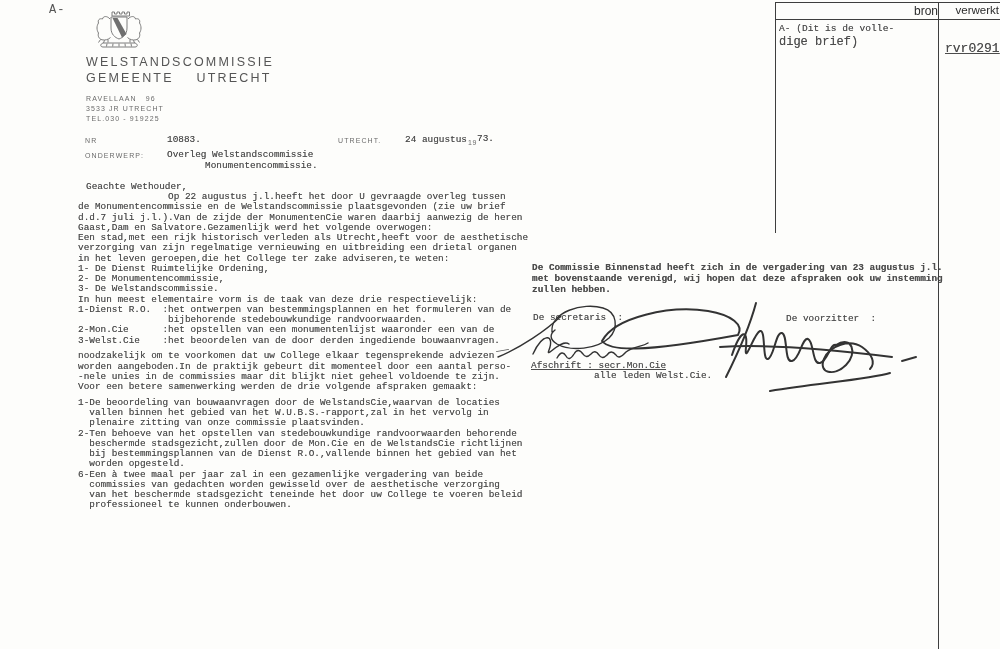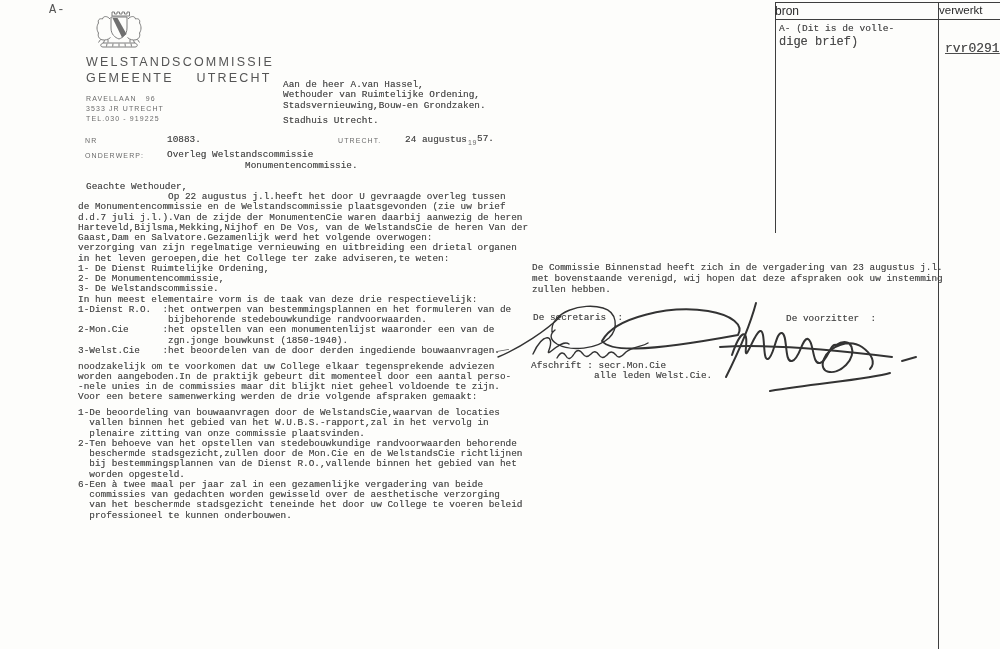--- a/index.html
+++ b/index.html
@@ -22,25 +22,25 @@
   }
   .org {
     font-family:"Liberation Sans",sans-serif; font-size:12.5px;
     letter-spacing:2.2px; color:#555; white-space:pre;
   }
   .corner { font-family:"Liberation Mono",monospace; font-size:12px; color:#555; letter-spacing:1px; }
   .bodyline { line-height:10.25px; }
   .bodyline:empty { height:5.5px; }
   .rline { line-height:10.4px; }
   .recipient .rline:last-child { margin-top:5px; }
-  .noteline { line-height:11.2px; }
+  .noteline { line-height:11.2px;font-weight:bold; }
   .addr-line { line-height:10px; }
   .th {
     font-family:"Liberation Sans",sans-serif; font-size:12px; color:#2b2b2b;
-    text-align:left;
+    text-align:right;
   }
   .vline { border-left:1.5px solid #3e3e3e; width:0; }
   .hline { border-top:1.5px solid #3e3e3e; height:0; }
   .dash { border-top:1.5px solid #5a5a5a; height:0; transform:rotate(-10deg); }
   svg { position:absolute; overflow:visible; }
   .sig path { fill:none; stroke:#333; stroke-linecap:round; stroke-linejoin:round; }
 </style>
 </head>
 <body>
 
@@ -69,55 +69,48 @@
   </svg>
 
   <div class="abs org" style="left:86px; top:55px;">WELSTANDSCOMMISSIE</div>
   <div class="abs org" style="left:86px; top:71px;">GEMEENTE    UTRECHT</div>
   <div class="abs" style="left:86px; top:94px;">
       <div class="print-sm addr-line">RAVELLAAN   96</div>
       <div class="print-sm addr-line">3533 JR UTRECHT</div>
       <div class="print-sm addr-line">TEL.030 - 919225</div>
     </div>
 
-  <div class="abs recipient" style="left:283px; top:80px;">
-      <div class="tw rline">Aan de heer A.van Hassel,</div>
-      <div class="tw rline">Wethouder van Ruimtelijke Ordening,</div>
-      <div class="tw rline">Stadsvernieuwing,Bouw-en Grondzaken.</div>
-      <div class="tw rline">Stadhuis Utrecht.</div>
-    </div>
 
   <div class="abs print-sm" style="left:85px; top:137px;">NR</div>
   <div class="abs tw" style="left:167px; top:134px;">10883.</div>
   <div class="abs print-sm" style="left:338px; top:137px;">UTRECHT.</div>
   <div class="abs tw" style="left:405px; top:134px;">24 augustus</div>
   <div class="abs print-sm" style="left:468px; top:139px; letter-spacing:0.5px;">19</div>
-  <div class="abs tw" style="left:477px; top:133px;">57.</div>
+  <div class="abs tw" style="left:477px; top:133px;">73.</div>
 
   <div class="abs print-sm" style="left:85px; top:152px;">ONDERWERP:</div>
   <div class="abs tw" style="left:167px; top:149px;">Overleg Welstandscommissie</div>
-  <div class="abs tw" style="left:205px; top:160px;margin-left:40px;">Monumentencommissie.</div>
+  <div class="abs tw" style="left:205px; top:160px;">Monumentencommissie.</div>
 
   <div class="abs tw" style="left:86px; top:181px;">Geachte Wethouder,</div>
   <div class="abs" style="left:78px; top:192px;">
       <div class="tw bodyline">                Op 22 augustus j.l.heeft het door U gevraagde overleg tussen</div>
       <div class="tw bodyline">de Monumentencommissie en de Welstandscommissie plaatsgevonden (zie uw brief</div>
       <div class="tw bodyline">d.d.7 juli j.l.).Van de zijde der MonumentenCie waren daarbij aanwezig de heren</div>
-      <div class="tw bodyline">Harteveld,Bijlsma,Mekking,Nijhof en De Vos, van de WelstandsCie de heren Van der</div>
       <div class="tw bodyline">Gaast,Dam en Salvatore.Gezamenlijk werd het volgende overwogen:</div>
+      <div class="tw bodyline">Een stad,met een rijk historisch verleden als Utrecht,heeft voor de aesthetische</div>
       <div class="tw bodyline">verzorging van zijn regelmatige vernieuwing en uitbreiding een drietal organen</div>
       <div class="tw bodyline">in het leven geroepen,die het College ter zake adviseren,te weten:</div>
       <div class="tw bodyline">1- De Dienst Ruimtelijke Ordening,</div>
       <div class="tw bodyline">2- De Monumentencommissie,</div>
       <div class="tw bodyline">3- De Welstandscommissie.</div>
       <div class="tw bodyline">In hun meest elementaire vorm is de taak van deze drie respectievelijk:</div>
       <div class="tw bodyline">1-Dienst R.O.  :het ontwerpen van bestemmingsplannen en het formuleren van de</div>
       <div class="tw bodyline">                bijbehorende stedebouwkundige randvoorwaarden.</div>
       <div class="tw bodyline">2-Mon.Cie      :het opstellen van een monumentenlijst waaronder een van de</div>
-      <div class="tw bodyline">                zgn.jonge bouwkunst (1850-1940).</div>
       <div class="tw bodyline">3-Welst.Cie    :het beoordelen van de door derden ingediende bouwaanvragen.</div>
       <div class="tw bodyline"></div>
       <div class="tw bodyline">noodzakelijk om te voorkomen dat uw College elkaar tegensprekende adviezen</div>
       <div class="tw bodyline">worden aangeboden.In de praktijk gebeurt dit momenteel door een aantal perso-</div>
       <div class="tw bodyline">-nele unies in de commissies maar dit blijkt niet geheel voldoende te zijn.</div>
       <div class="tw bodyline">Voor een betere samenwerking werden de drie volgende afspraken gemaakt:</div>
       <div class="tw bodyline"></div>
       <div class="tw bodyline">1-De beoordeling van bouwaanvragen door de WelstandsCie,waarvan de locaties</div>
       <div class="tw bodyline">  vallen binnen het gebied van het W.U.B.S.-rapport,zal in het vervolg in</div>
       <div class="tw bodyline">  plenaire zitting van onze commissie plaatsvinden.</div>
@@ -134,21 +127,21 @@
   <div class="abs dash" style="left:496px; top:350px; width:13px;"></div>
 
   <div class="abs" style="left:532px; top:262px;">
       <div class="tw noteline">De Commissie Binnenstad heeft zich in de vergadering van 23 augustus j.l.</div>
       <div class="tw noteline">met bovenstaande verenigd, wij hopen dat deze afspraken ook uw instemming</div>
       <div class="tw noteline">zullen hebben.</div>
     </div>
 
   <div class="abs tw" style="left:533px; top:312px;">De secretaris  :</div>
   <div class="abs tw" style="left:786px; top:313px;">De voorzitter  :</div>
-  <div class="abs tw" style="left:531px; top:360px;">Afschrift : secr.Mon.Cie</div>
+  <div class="abs tw" style="left:531px; top:360px;text-decoration:underline;">Afschrift : secr.Mon.Cie</div>
   <div class="abs tw" style="left:594px; top:370px;">alle leden Welst.Cie.</div>
 
   <svg class="sig abs" style="left:495px; top:300px;" width="200" height="80" viewBox="0 0 200 80">
     <g stroke-width="1.4">
       <path d="M57,32 C55,12 88,2 108,8 C122,12 124,28 114,38 C102,49 76,52 62,44 C54,39 55,34 60,30"></path>
       <path d="M3,57 C25,48 52,30 66,16"></path>
       <path d="M38,54 C48,32 60,34 54,50 C50,60 66,38 74,44"></path>
       <path d="M62,58 q5,-9 9,-2 q3,6 8,-2 q4,-7 9,0 q3,5 8,0 q4,-5 8,1 q3,5 8,0 q4,-6 9,0 q3,5 10,-3 c8,-6 16,-5 22,-9"></path>
     </g>
   </svg>

